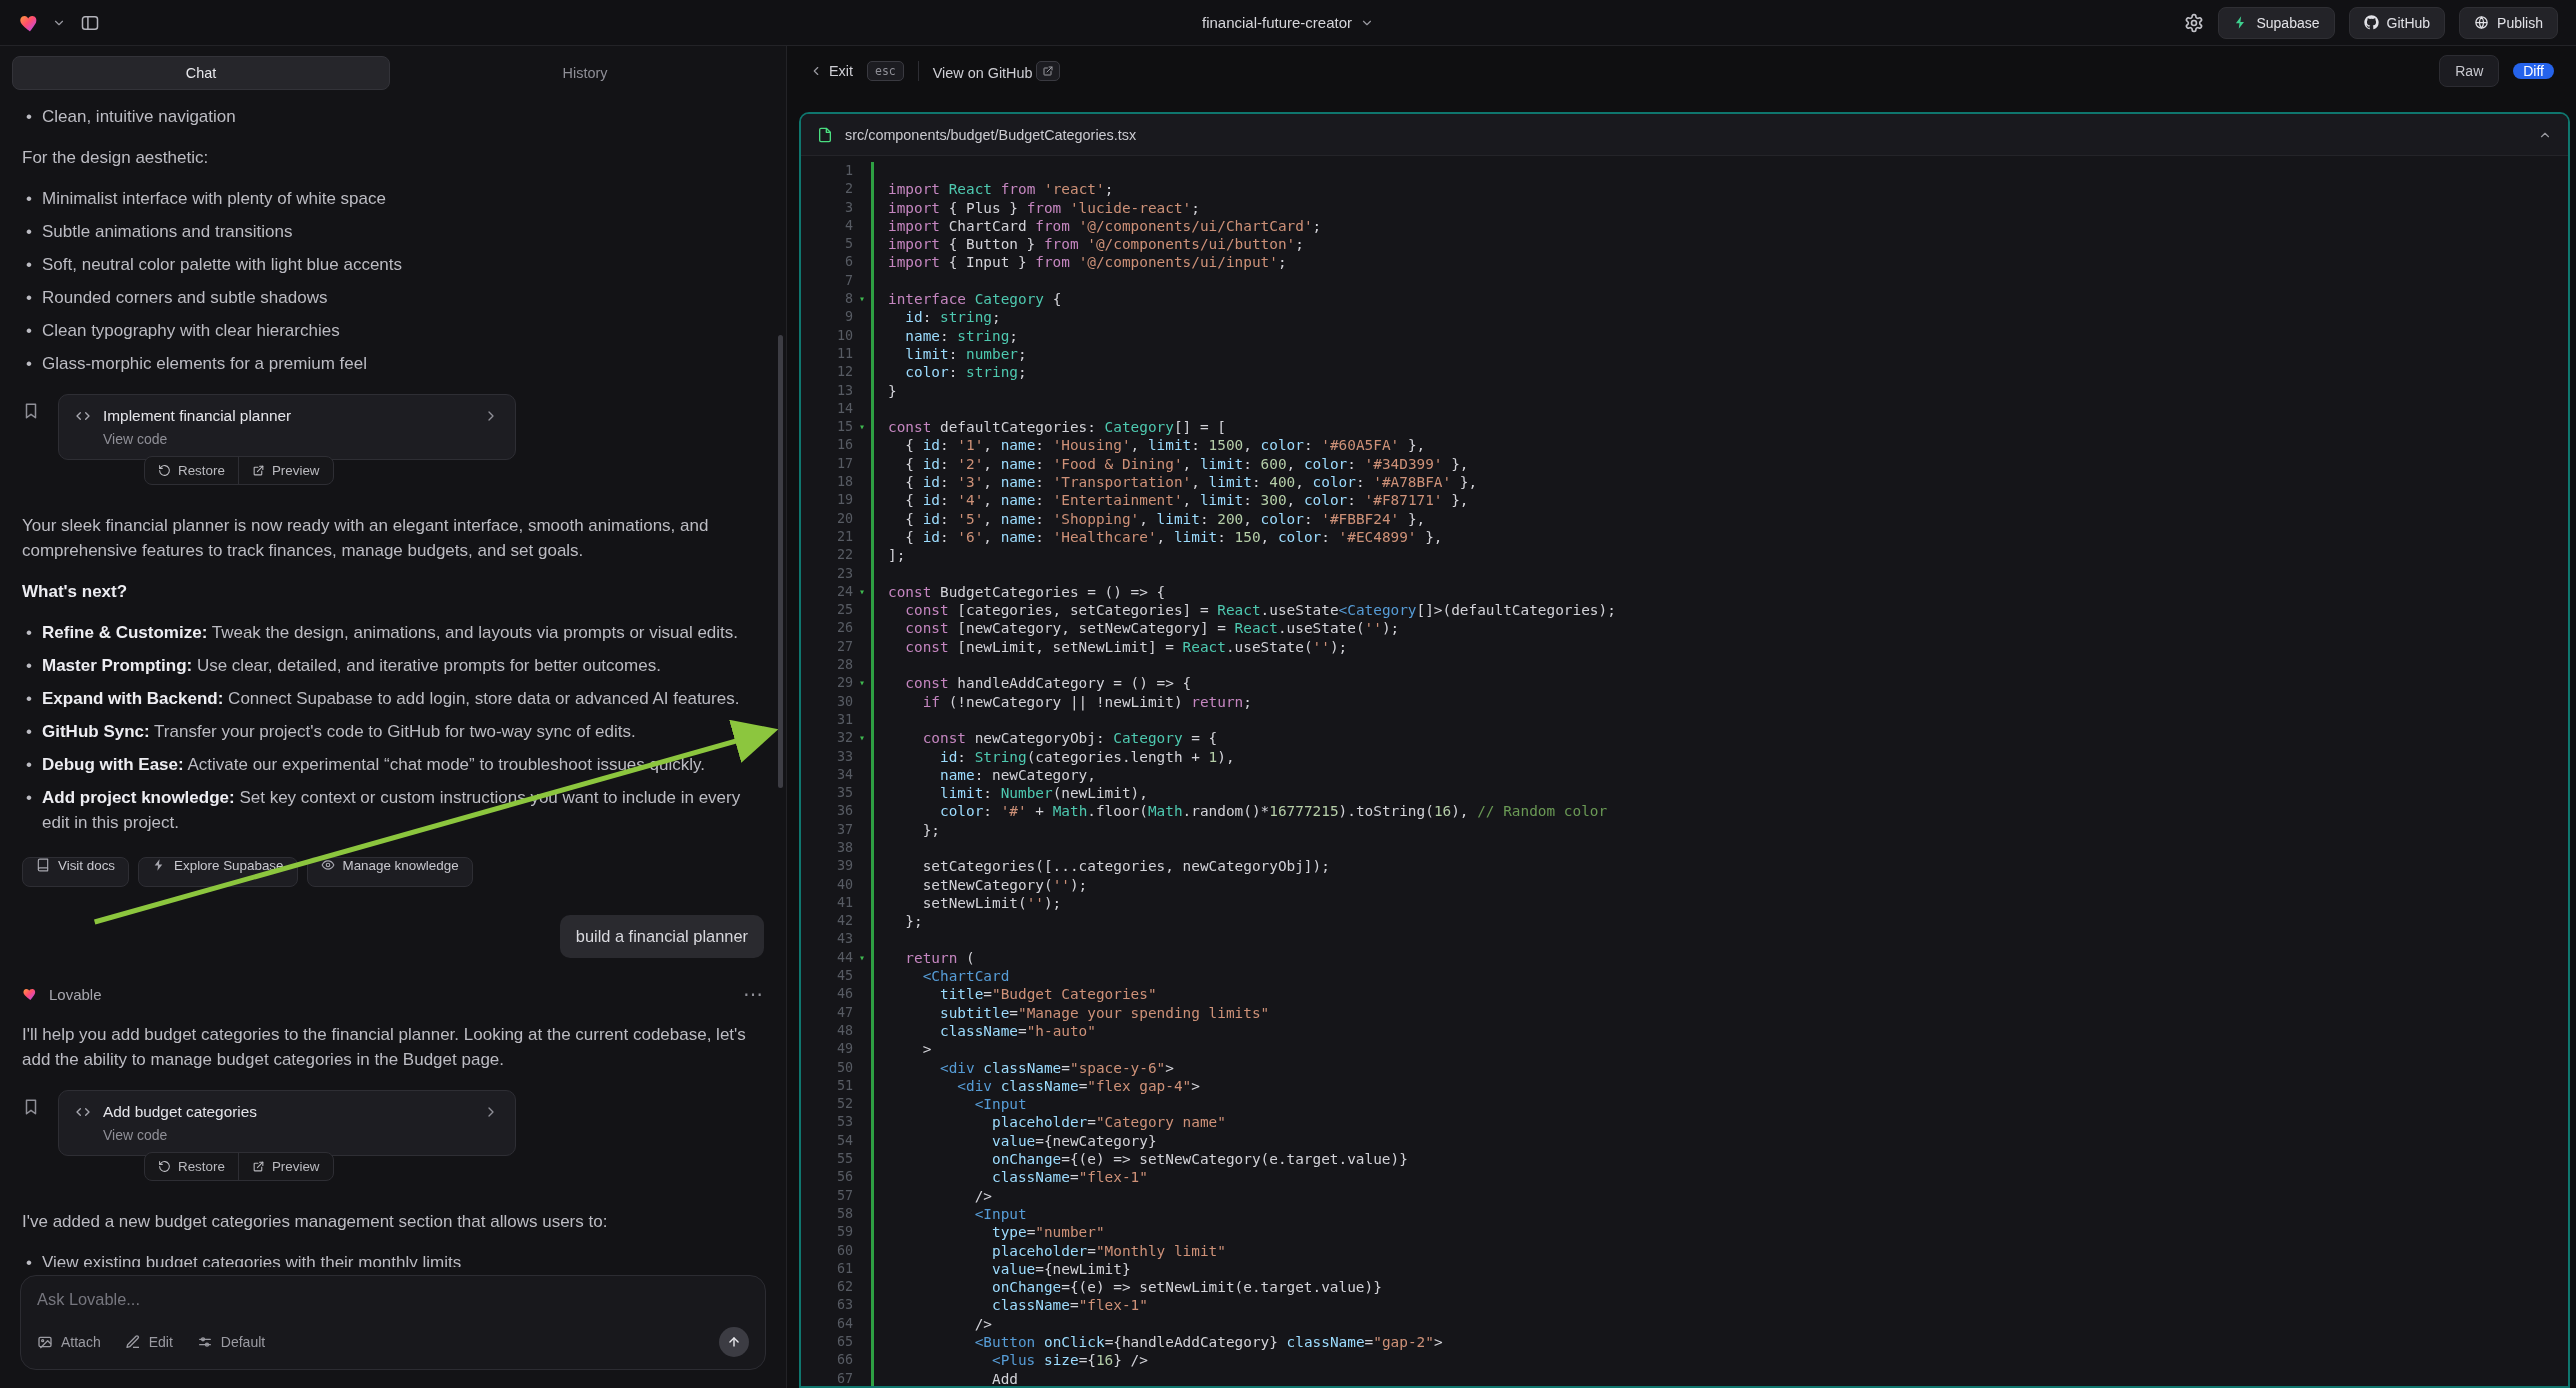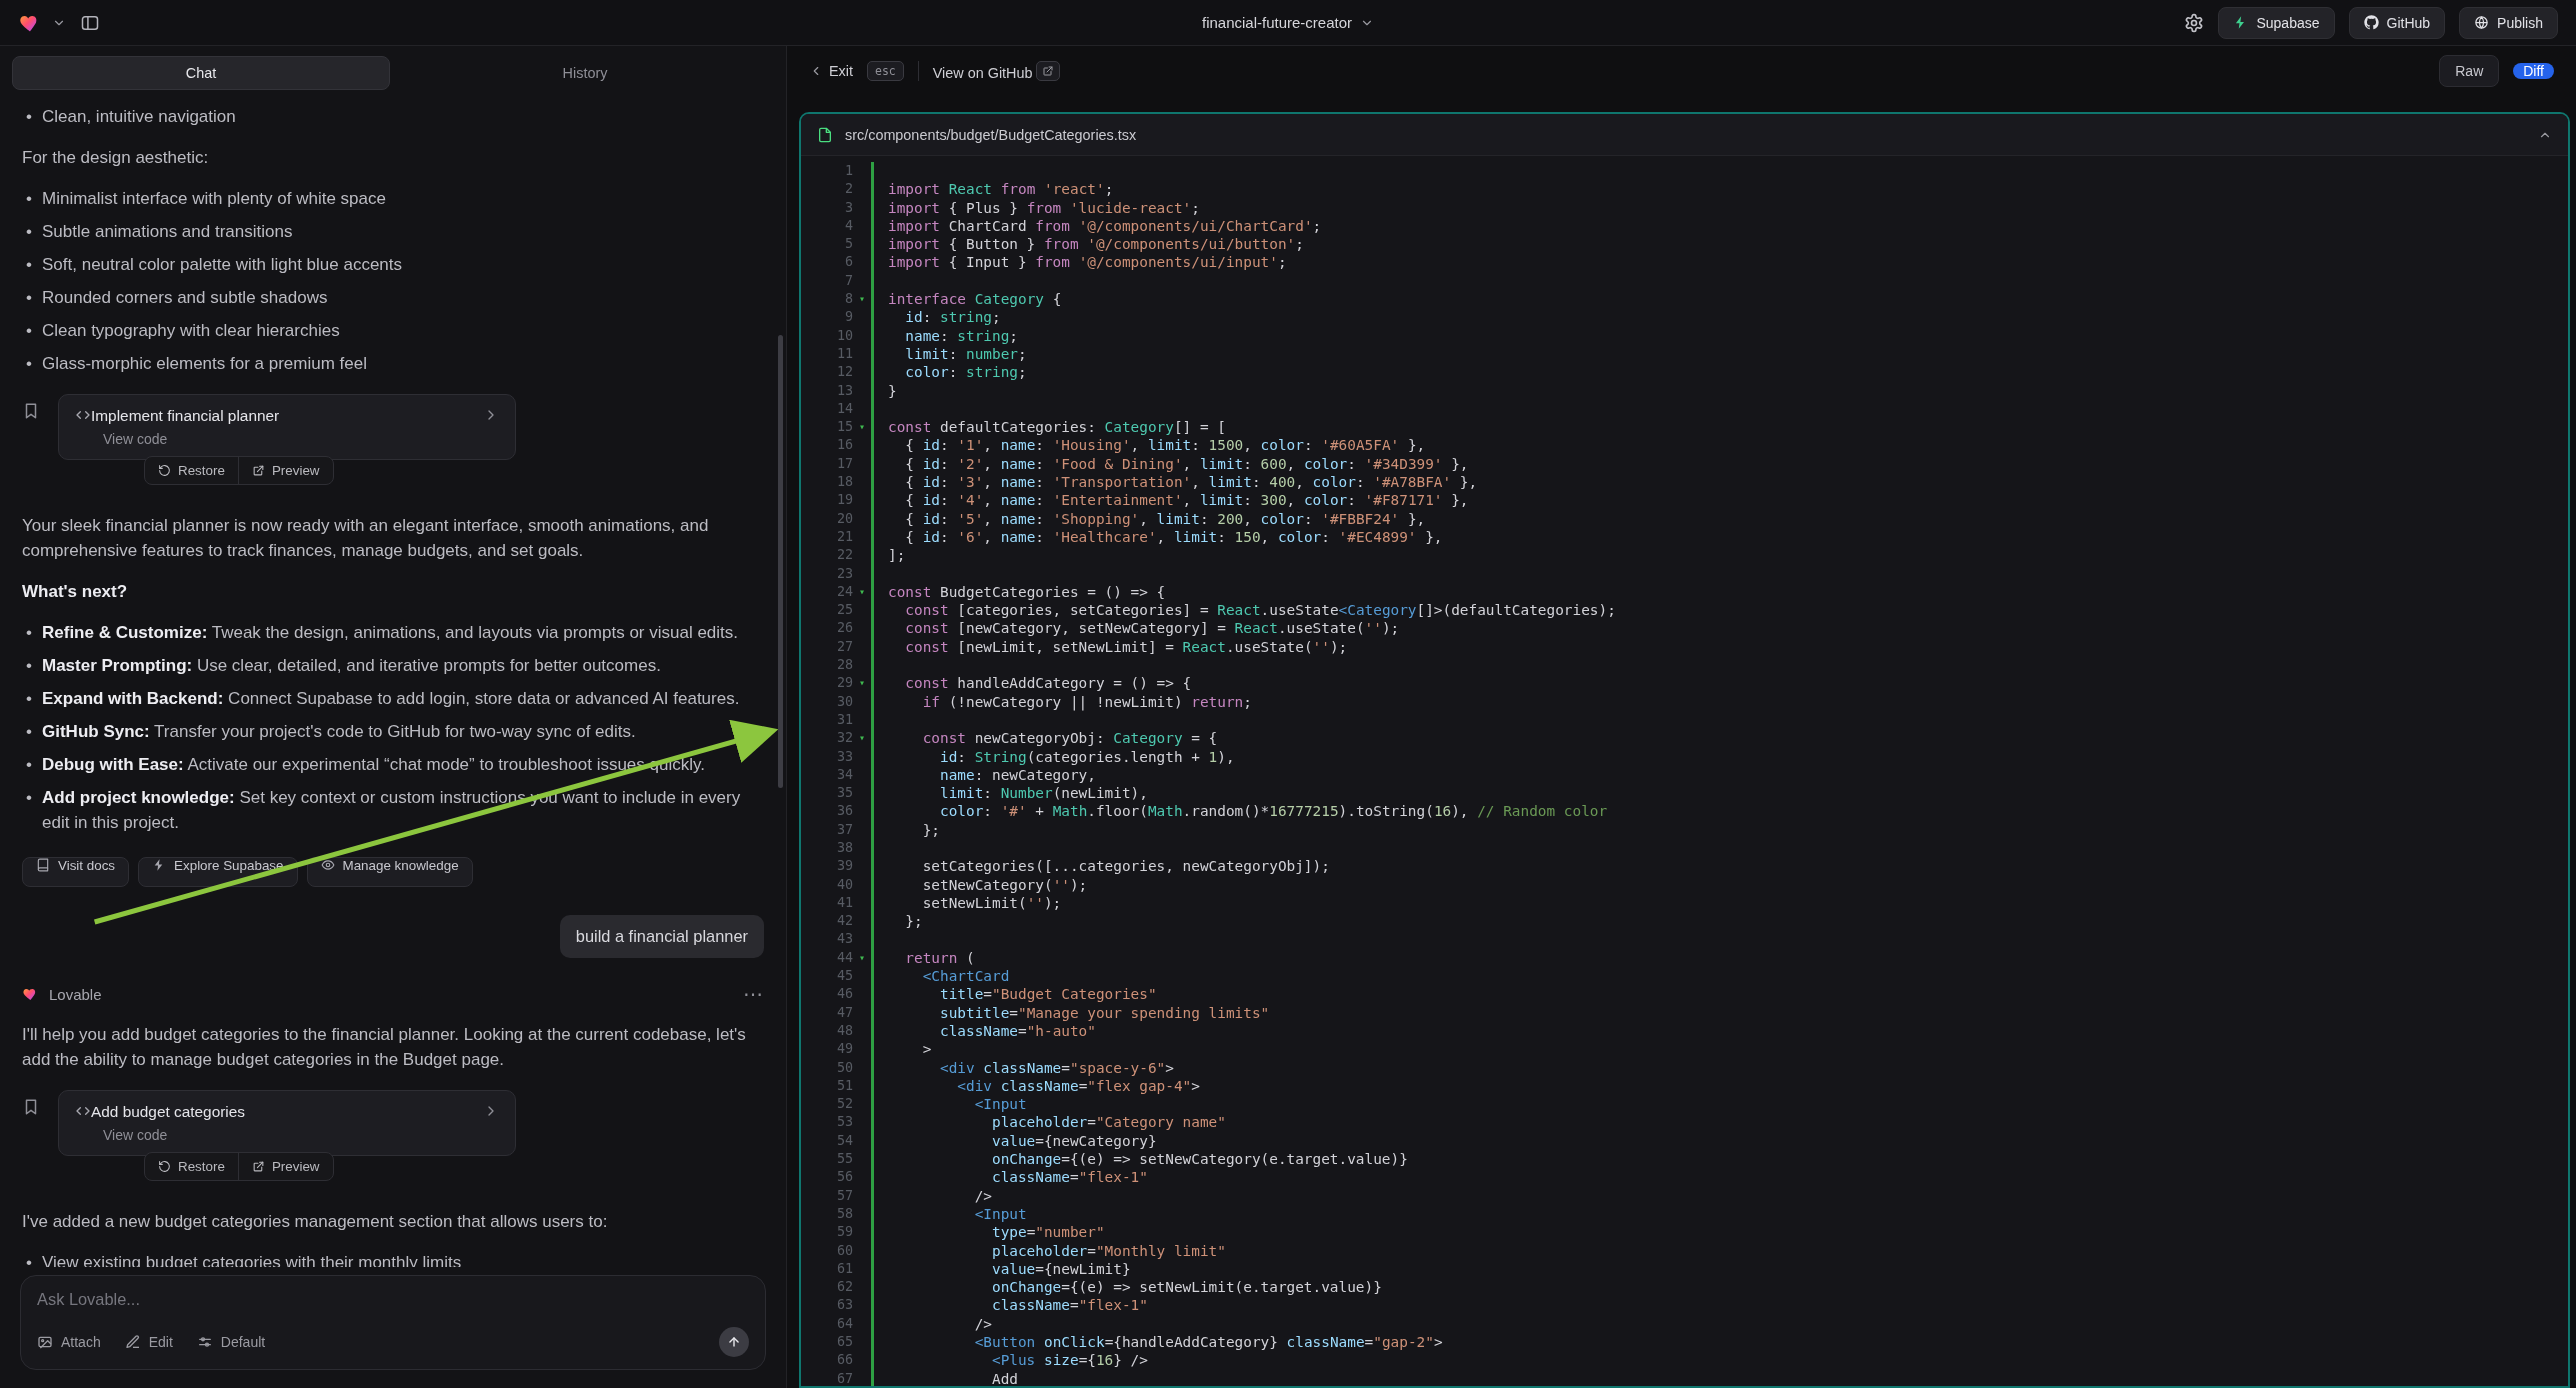--- a/index.html
+++ b/index.html
@@ -41,21 +41,21 @@
   .para.bold{color:#ededf2;font-weight:700}
   strong{color:#ededf2;font-weight:700}
   .bullets{list-style:none;margin:8px 0}
   .bullets li{position:relative;padding-left:20px;margin:8px 0;line-height:25px;color:#bcbcc3}
   .bullets li::before{content:"•";position:absolute;left:4px;color:#bcbcc3}
 
   .tool-row{display:flex;gap:18px;margin:18px 0 28px;align-items:flex-start}
   .bm{width:18px;height:18px;color:#8f8f97;margin-top:8px;cursor:pointer}
   .tool-card{width:458px;background:#1d1d22;border:1px solid #2e2e34;border-radius:10px;
     padding:12px 16px;cursor:pointer}
-  .tc-top{display:flex;align-items:flex-start;}
+  .tc-top{display:flex;align-items:center;gap:12px}
   .tc-ic{width:16px;height:16px;color:#a7a7af}
   .tc-title{font-size:15.4px;color:#e5e5ea;flex:1}
   .tc-chev{width:16px;height:16px;color:#8f8f97}
   .tc-sub{margin:6px 0 0 28px;font-size:14px;color:#8f8f97}
   .tc-actions{display:inline-flex;margin:-4px 0 0 86px;background:#17171a;border:1px solid #2e2e34;
     border-radius:8px;overflow:hidden}
   .tc-btn{display:flex;align-items:center;gap:7px;padding:6px 13px;background:transparent;border:none;
     color:#bababf;font-size:13.4px}
   .tc-btn + .tc-btn{border-left:1px solid #2e2e34}
   .btn-ic{width:13px;height:13px}

